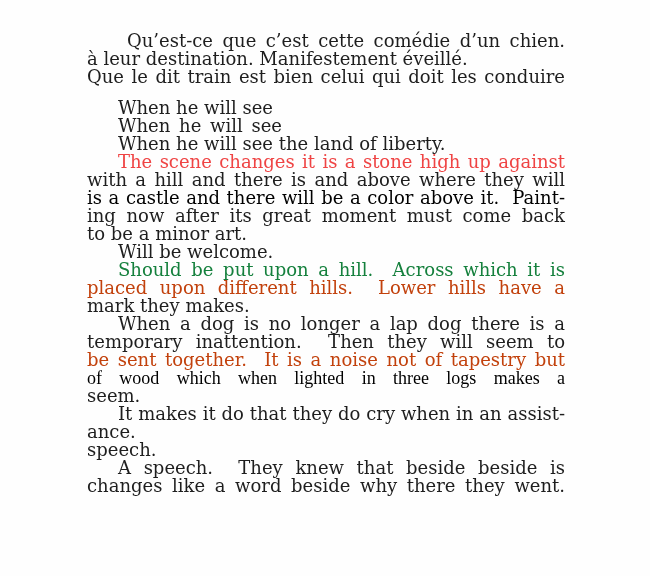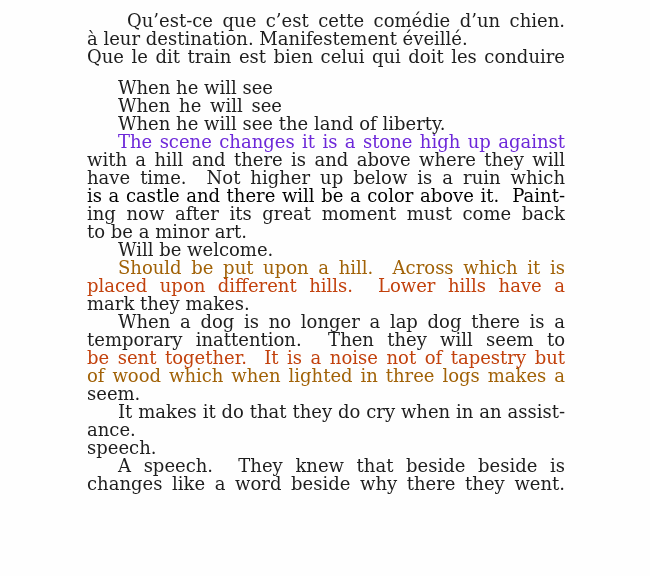--- a/index.html
+++ b/index.html
@@ -11,21 +11,21 @@
     position: relative;
     width: 650px;
     height: 576px;
     background: #fefefe;
     overflow: hidden;
     font-family: "DejaVu Serif", "Liberation Serif", serif;
   }
   .text-block {
     position: absolute;
     left: 87px;
-    top: 12px;
+    top: 32px;
     width: 478px;
   }
   .text-line {
     font-size: 18px;
     line-height: 18px;
     height: 18px;
     white-space: nowrap;
     color: #1e1e1e;
     text-align: left;
   }
@@ -42,34 +42,33 @@
 <body>
 
 <div class="book-page" style="background: rgb(254, 254, 254);">
   <div class="text-block">
       <div class="text-line justified" style="padding-left: 40px; color: rgb(30, 30, 30);">Qu’est-ce que c’est cette comédie d’un chien.</div>
       <div class="text-line" style="color: rgb(30, 30, 30);">à leur destination. Manifestement éveillé.</div>
       <div class="text-line justified" style="color: rgb(30, 30, 30);">Que le dit train est bien celui qui doit les conduire</div>
       <div class="text-line gap-before" style="padding-left: 31px; color: rgb(30, 30, 30);">When he will see</div>
       <div class="text-line" style="padding-left: 31px; word-spacing: 3px; color: rgb(30, 30, 30);">When he will see</div>
       <div class="text-line" style="padding-left: 31px; color: rgb(30, 30, 30);">When he will see the land of liberty.</div>
-      <div class="text-line justified" style="padding-left: 31px; color: #6d28d9;">The scene changes it is a stone high up against</div>
+      <div class="text-line justified" style="padding-left: 31px; color: #ef4444;">The scene changes it is a stone high up against</div>
       <div class="text-line justified" style="color: rgb(30, 30, 30);">with a hill and there is and above where they will</div>
-      <div class="text-line justified" style="color: rgb(30, 30, 30);">have time.&nbsp; Not higher up below is a ruin which</div>
       <div class="text-line justified" style="color: #000000;">is a castle and there will be a color above it.&nbsp; Paint-</div>
       <div class="text-line justified" style="color: rgb(30, 30, 30);">ing now after its great moment must come back</div>
       <div class="text-line" style="color: rgb(30, 30, 30);">to be a minor art.</div>
       <div class="text-line" style="padding-left: 31px; color: rgb(30, 30, 30);">Will be welcome.</div>
-      <div class="text-line justified" style="padding-left: 31px; color: #a16207;">Should be put upon a hill.&nbsp; Across which it is</div>
+      <div class="text-line justified" style="padding-left: 31px; color: #15803d;">Should be put upon a hill.&nbsp; Across which it is</div>
       <div class="text-line justified" style="color: #c2410c;">placed upon different hills.&nbsp; Lower hills have a</div>
       <div class="text-line" style="color: rgb(30, 30, 30);">mark they makes.</div>
       <div class="text-line justified" style="padding-left: 31px; color: rgb(30, 30, 30);">When a dog is no longer a lap dog there is a</div>
       <div class="text-line justified" style="color: rgb(30, 30, 30);">temporary inattention.&nbsp; Then they will seem to</div>
       <div class="text-line justified" style="color: #c2410c;">be sent together.&nbsp; It is a noise not of tapestry but</div>
-      <div class="text-line justified" style="color: #a16207;">of wood which when lighted in three logs makes a</div>
+      <div class="text-line justified" style="color: #000000; font-family: Liberation Serif, serif;">of wood which when lighted in three logs makes a</div>
       <div class="text-line" style="color: rgb(30, 30, 30);">seem.</div>
       <div class="text-line justified" style="padding-left: 31px; color: rgb(30, 30, 30);">It makes it do that they do cry when in an assist-</div>
       <div class="text-line" style="color: rgb(30, 30, 30);">ance.</div>
       <div class="text-line" style="color: rgb(30, 30, 30);">speech.</div>
       <div class="text-line justified" style="padding-left: 31px; color: rgb(30, 30, 30);">A speech.&nbsp; They knew that beside beside is</div>
       <div class="text-line justified" style="color: rgb(30, 30, 30);">changes like a word beside why there they went.</div>
     </div>
 </div>
 
 </body></html>

